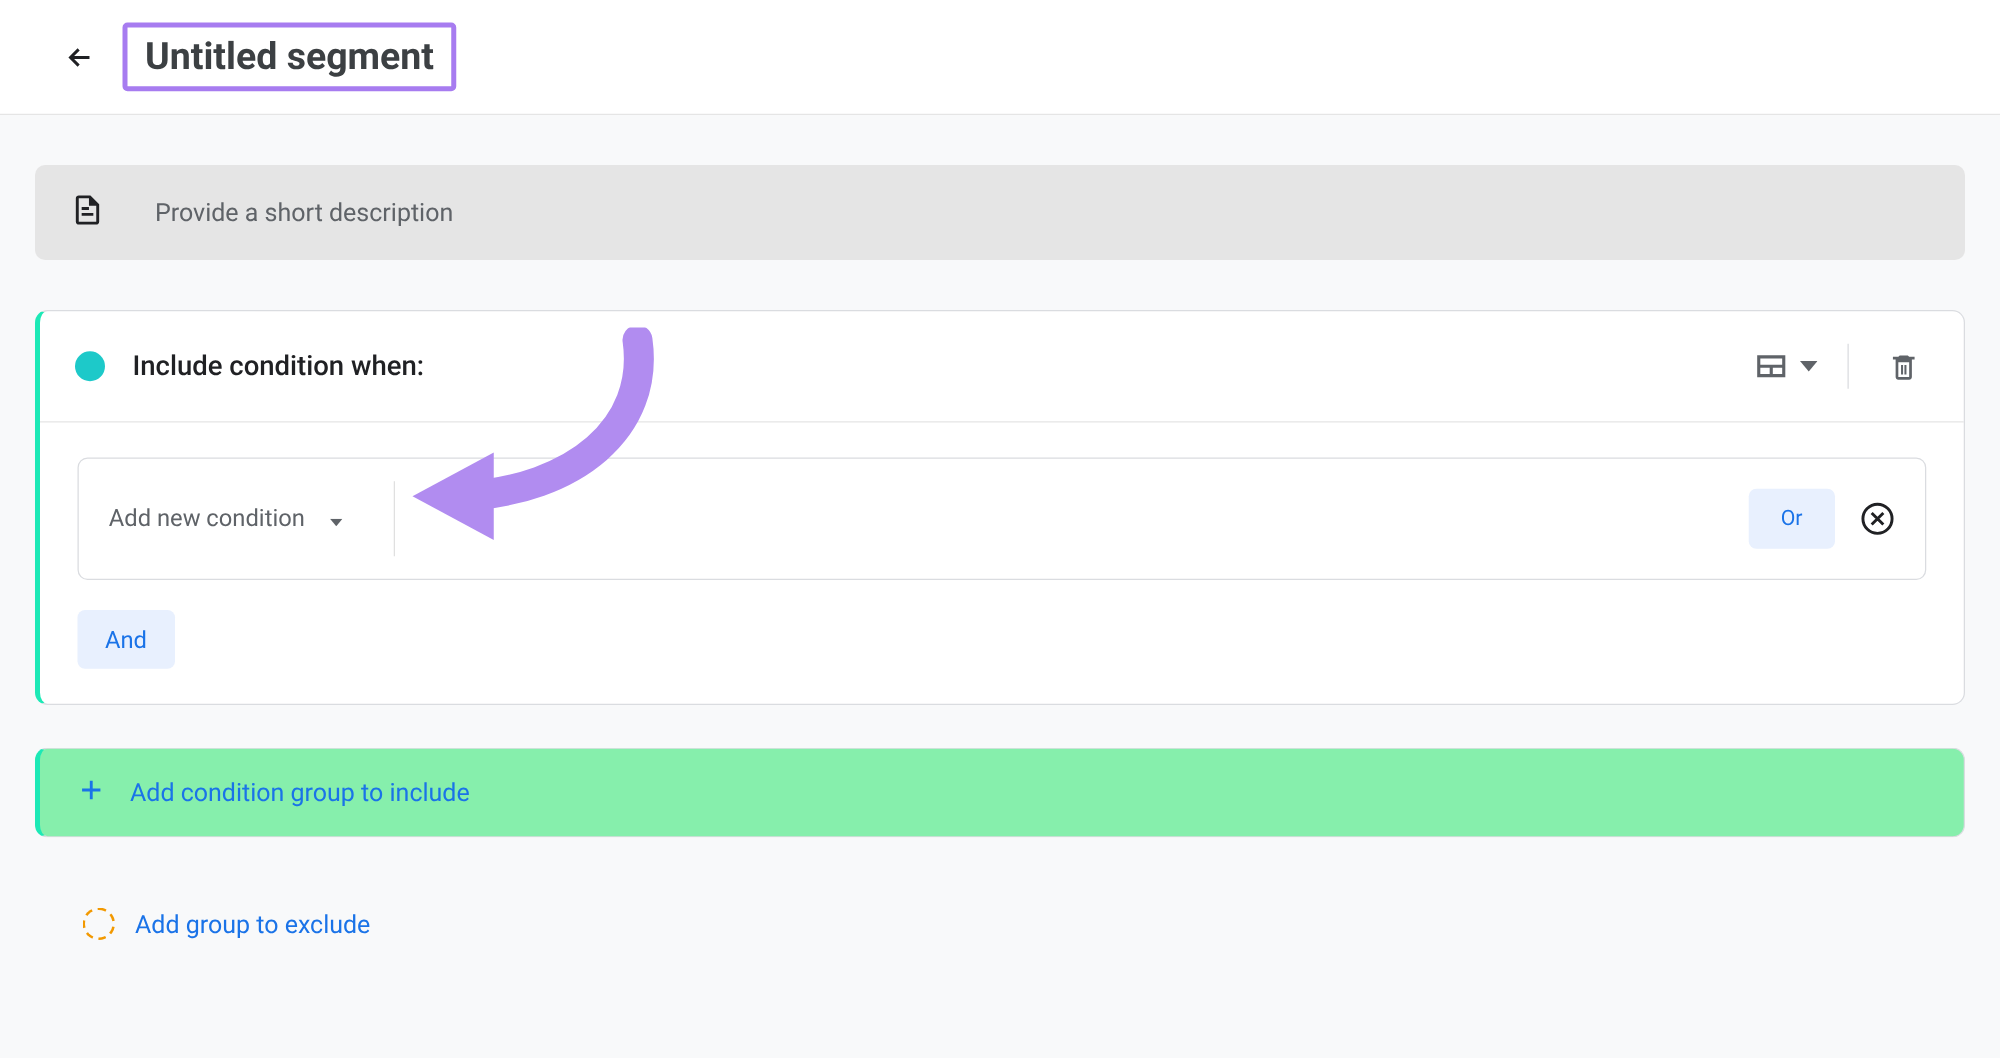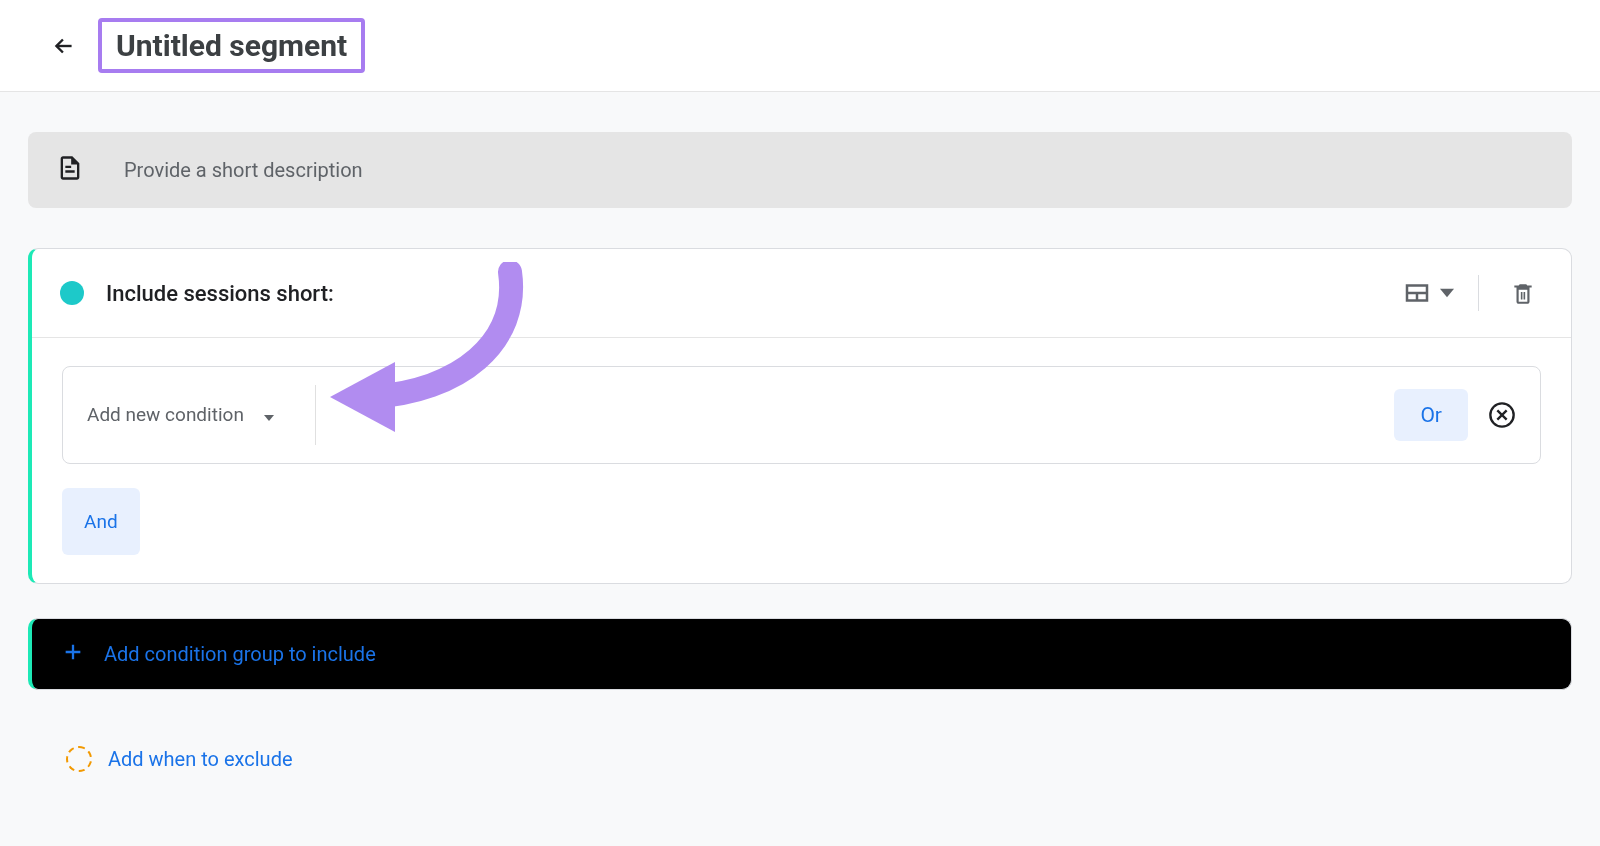--- a/index.html
+++ b/index.html
@@ -102,38 +102,38 @@
   color: #5f6368;
   font-size: 19px;
   line-height: 1.4;
 }
 .small-caret { margin-left: 20px; }
 .vdiv2 { width: 1px; height: 60px; background: #e0e0e0; margin-left: 28px; }
 .spacer { flex: 1; }
 .or-btn {
   background: #e8f0fe;
   color: #1a73e8;
-  font-size: 21px;
+  font-size: 17px;
   padding: 14px 26px;
   border-radius: 6px;
   cursor: pointer;
   margin-right: 20px;
 }
 .remove-cond { cursor: pointer; display:flex; align-items:center; }
 .and-btn {
   display: inline-block;
   background: #e8f0fe;
   color: #1a73e8;
   font-size: 19px;
-  padding: 22px 22px;
+  padding: 12px 22px;
   border-radius: 6px;
   cursor: pointer;
 }
 .card2 {
-  background: #000000;
+  background: #86efac;
   border: 1px solid #dadce0;
   border-left: 4px solid #1de9b6;
   border-radius: 10px;
   padding: 22px 30px;
   display: flex;
   align-items: center;
   margin-bottom: 56px;
 }
 .plus-icon { margin-right: 20px; }
 .link-text { color: #1a73e8; font-size: 20px; cursor: pointer; }
@@ -177,21 +177,21 @@
           <path d="M14 2H6c-1.1 0-2 .9-2 2v16c0 1.1.9 2 2 2h12c1.1 0 2-.9 2-2V8l-6-6zM6 20V4h7v5h5v11H6z"></path>
           <path d="M8 14h8v2H8zm0-4h5v2H8z"></path>
         </svg>
     </span>
     <span class="desc-text">Provide a short description</span>
   </div>
 
   <div class="card">
     <div class="card-header">
       <div class="circle-dot"></div>
-      <div class="card-title">Include sessions short:</div>
+      <div class="card-title">Include condition when:</div>
       <div class="card-actions">
         <div class="scope-btn">
           <svg width="30" height="30" viewBox="0 0 24 24" fill="#5f6368">
               <path d="M3 5v14h18V5H3zm16 12h-6v-4h6v4zm0-6H5V7h14v4zM5 13h6v4H5v-4z"></path>
             </svg>
           <svg width="14" height="14" viewBox="0 0 10 6" fill="#5f6368">
               <path d="M0 0l5 6 5-6z"></path>
             </svg>
         </div>
         <div class="vdiv"></div>
@@ -234,20 +234,20 @@
     <span class="plus-icon">
       <svg width="22" height="22" viewBox="0 0 24 24" fill="none" stroke="#1a73e8" stroke-width="2.5">
           <path d="M12 4v16M4 12h16"></path>
         </svg>
     </span>
     <span class="link-text">Add condition group to include</span>
   </div>
 
   <div class="exclude-row">
     <div class="dashed-circle"></div>
-    <span class="link-text">Add when to exclude</span>
+    <span class="link-text">Add group to exclude</span>
   </div>
 </div>
 
 <svg class="arrow-overlay" width="230" height="170" viewBox="0 0 230 170">
   <path d="M200 10 C 210 80, 150 130, 60 135" stroke="#b18cf0" stroke-width="24" fill="none" stroke-linecap="round"></path>
   <path d="M20 135 L85 100 L85 170 Z" fill="#b18cf0"></path>
 </svg>
 
 </body></html>

